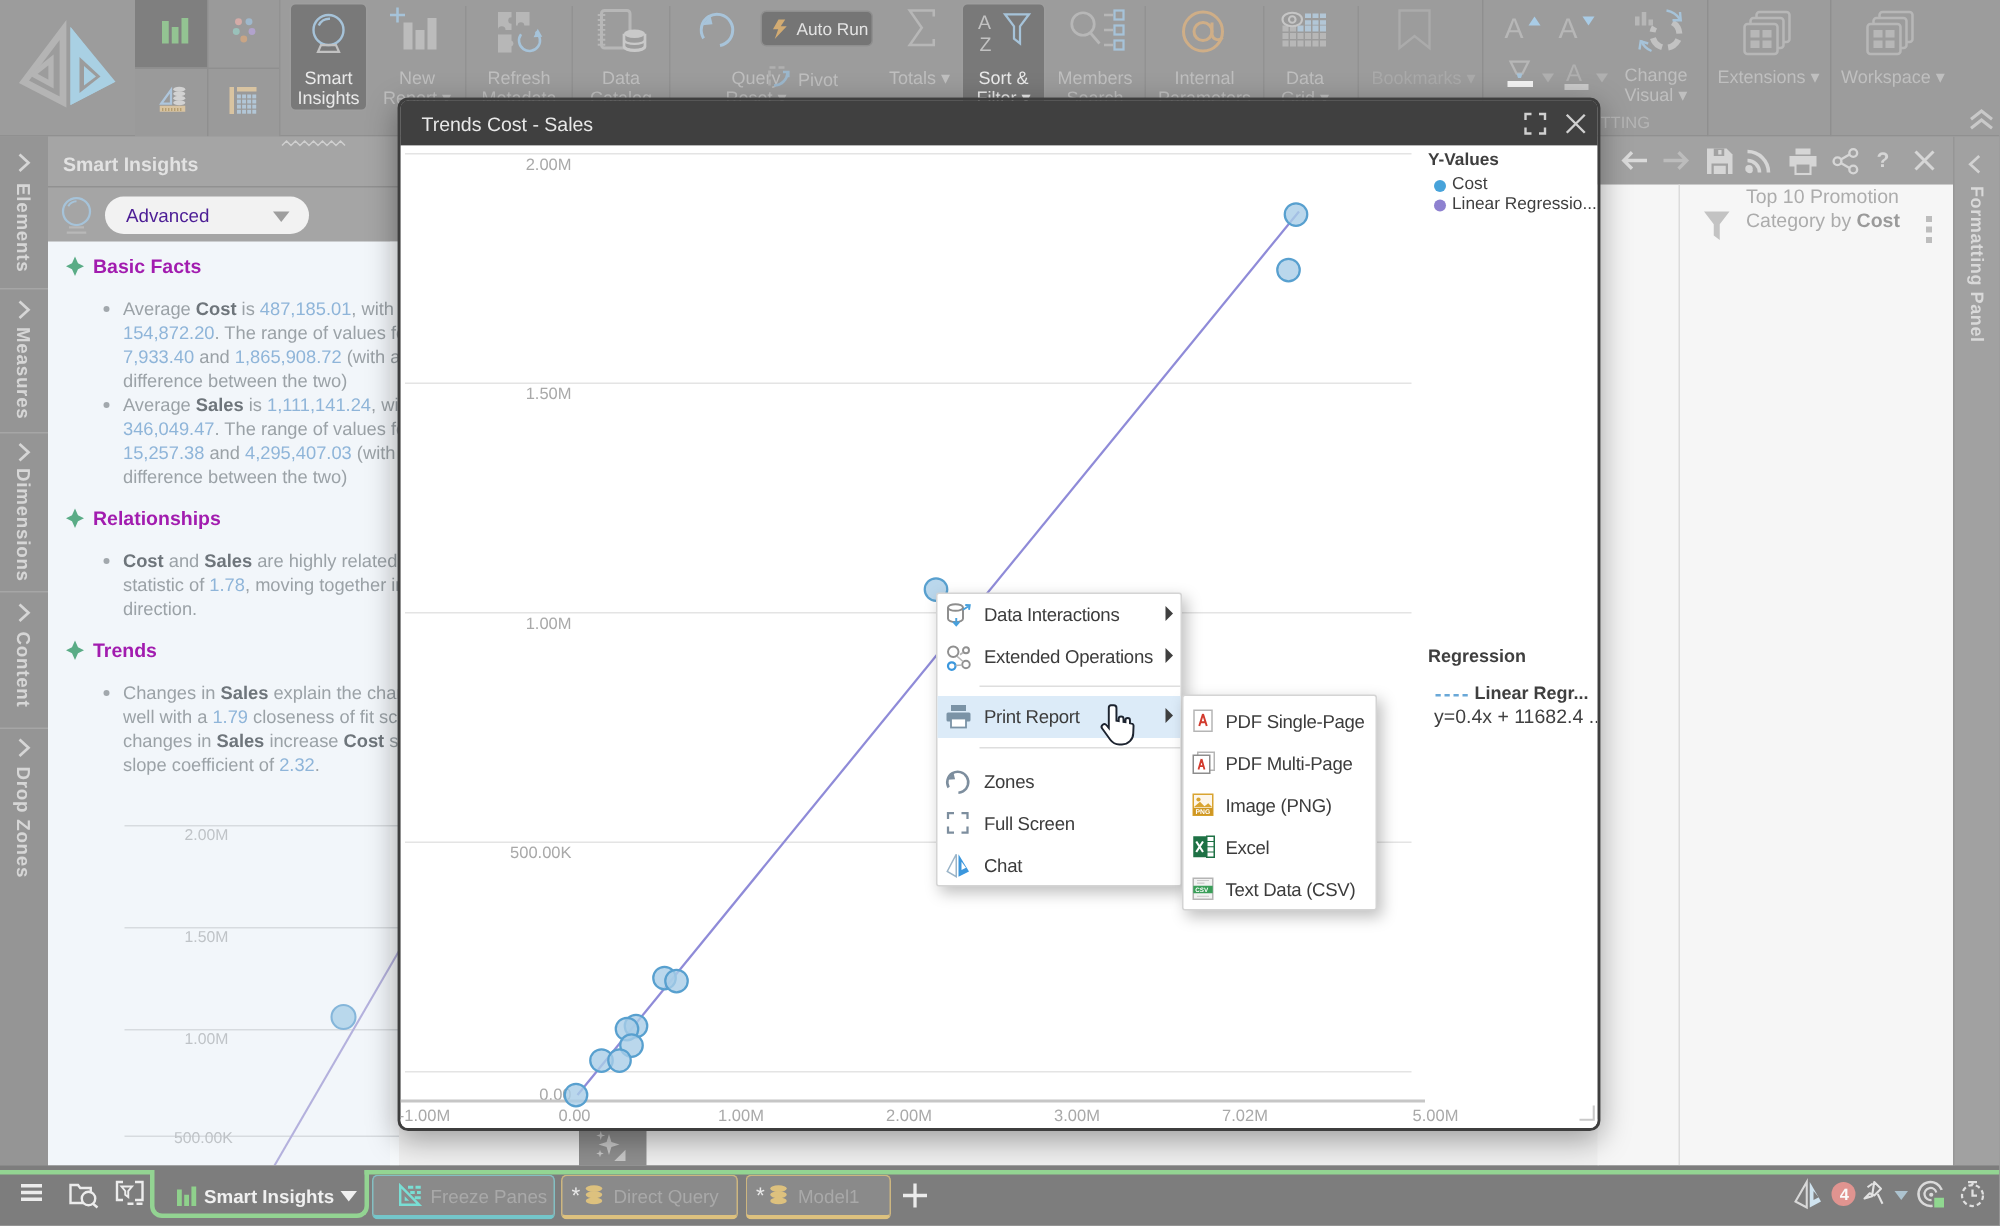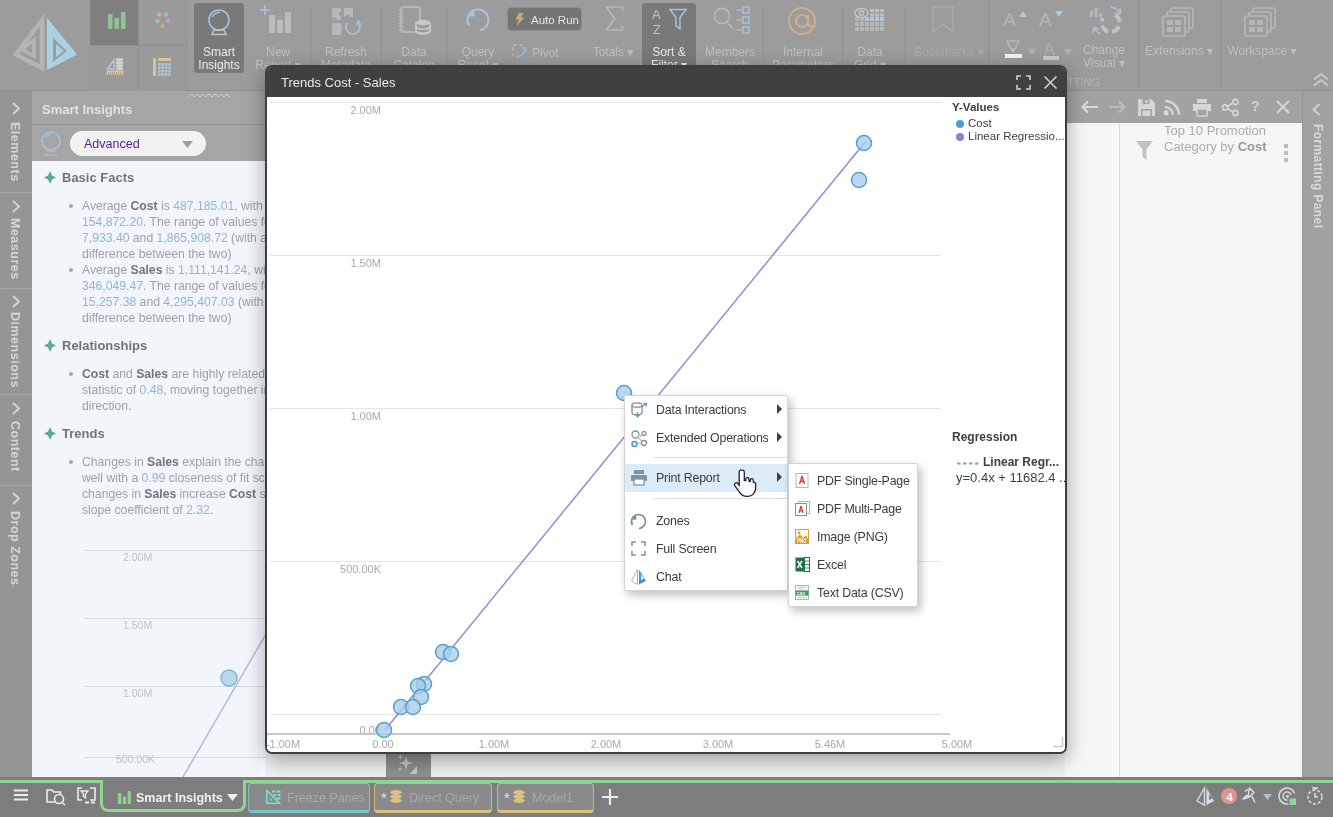--- a/index.html
+++ b/index.html
@@ -115,21 +115,21 @@
     <path d="M20 16.5 v8.5 a7 2.8 0 0 0 14 0 v-8.5" fill="none" stroke="#c9c9c9" stroke-width="1.8"></path>
     <path d="M20 20.5 a7 2.8 0 0 0 14 0 M20 24.5 a7 2.8 0 0 0 14 0" fill="none" stroke="#c9c9c9" stroke-width="1.5"></path>
   </svg>
   <div class="lbl" style="left:390px;top:46px;width:48px;">Data<br>Catalog</div>
   <div class="abs" style="left:446px;top:4px;width:1px;height:62px;background:#929292;"></div>
 
   <svg style="left:465px;top:7px;" width="26" height="26" viewBox="0 0 26 26">
     <circle cx="13" cy="13" r="10.5" fill="none" stroke="#a8c4da" stroke-width="2" stroke-dasharray="53 13" transform="rotate(148 13 13)"></circle>
     <path d="M3.2 9.8 L8.6 3.2 L10 9.2 Z" fill="#a8c4da"></path>
   </svg>
-  <div class="lbl" style="left:453px;top:46px;width:50px;">Query<br>Reset ▾</div>
+  <div class="lbl" style="left:479px;top:46px;width:50px;">Query<br>Reset ▾</div>
 
   <div class="abs" style="left:507px;top:7px;width:75px;height:24px;background:#757575;border:1px solid #8f8f8f;border-radius:4px;"></div>
   <svg style="left:515px;top:13px;" width="10" height="13" viewBox="0 0 10 13">
     <path d="M4 0 L8.5 0 L5.5 4.5 L9.5 4.5 L1.5 13 L3.8 6.5 L0.3 6.5 Z" fill="#d2ab72"></path>
   </svg>
   <div class="abs" style="left:531px;top:13.5px;font-size:11.5px;color:#e4e4e4;">Auto Run</div>
 
   <svg style="left:512px;top:44px;" width="16" height="15" viewBox="0 0 16 15">
     <path d="M1 1 h4 M7 1 h4 M1 3 v4 M1 9 v4" stroke="#b0b0b0" stroke-width="1.8"></path>
     <path d="M4 13 a9 9 0 0 0 9 -9" fill="none" stroke="#9cb7cc" stroke-width="1.8"></path>
@@ -308,21 +308,21 @@
       <path d="M3 1 L9 6.5 L3 12" fill="none" stroke="#d6d6d6" stroke-width="1.8"></path>
     </svg>
   <div class="railtxt" style="top:420px;">Drop Zones</div>
 </div>
 
 <div class="abs" id="panel" style="left:32px;top:91px;width:234px;height:686px;background:#a5a5a5;border-radius:0 0 0 6px;">
   <style>
     .ptxt { position:absolute; font-size:12.2px; line-height:16px; color:#9ba2a7; white-space:nowrap; overflow:hidden; width:226px; }
     .ptxt b { color:#6e757b; }
     .ptxt .nb { color:#8fb5d9; }
-    .phead { position:absolute; font-size:13px; font-weight:bold; color:#737373; }
+    .phead { position:absolute; font-size:13px; font-weight:bold; color:#a21caf; }
     .bdot { position:absolute; width:4px; height:4px; border-radius:2px; background:#a2a8ad; left:37px; }
   </style>
 
   <svg style="left:156px;top:2px;" width="42" height="5" viewBox="0 0 42 5">
     <path d="M0 4 l3 -3 3 3 3 -3 3 3 3 -3 3 3 3 -3 3 3 3 -3 3 3 3 -3 3 3 3 -3 3 3" fill="none" stroke="#cfcfcf" stroke-width="1"></path>
   </svg>
   <div class="abs" style="left:10px;top:11px;font-size:13px;font-weight:bold;color:#e2e2e2;">Smart Insights</div>
   <div class="abs" style="left:0;top:33px;width:234px;height:1px;background:#919191;"></div>
 
   <svg style="left:8px;top:39px;" width="22" height="26" viewBox="0 0 22 26">
@@ -355,31 +355,31 @@
     <div class="ptxt" style="left:50px;top:133px;"><span class="nb">15,257.38</span> and <span class="nb">4,295,407.03</span> (with a</div>
     <div class="ptxt" style="left:50px;top:149px;">difference between the two)</div>
 
     <svg style="left:12px;top:178px;" width="12" height="13" viewBox="0 0 12 13">
         <path d="M6 0 L8 4.5 L12 6.5 L8 8.5 L6 13 L4 8.5 L0 6.5 L4 4.5 Z" fill="#5aac86"></path>
       </svg>
     <div class="phead" style="left:30px;top:177px;">Relationships</div>
 
     <div class="bdot" style="top:211px;"></div>
     <div class="ptxt" style="left:50px;top:205px;"><b>Cost</b> and <b>Sales</b> are highly related w</div>
-    <div class="ptxt" style="left:50px;top:221px;">statistic of <span class="nb">0.48</span>, moving together in</div>
+    <div class="ptxt" style="left:50px;top:221px;">statistic of <span class="nb">1.78</span>, moving together in</div>
     <div class="ptxt" style="left:50px;top:237px;">direction.</div>
 
     <svg style="left:12px;top:266px;" width="12" height="13" viewBox="0 0 12 13">
         <path d="M6 0 L8 4.5 L12 6.5 L8 8.5 L6 13 L4 8.5 L0 6.5 L4 4.5 Z" fill="#5aac86"></path>
       </svg>
     <div class="phead" style="left:30px;top:265px;">Trends</div>
 
     <div class="bdot" style="top:299px;"></div>
     <div class="ptxt" style="left:50px;top:293px;">Changes in <b>Sales</b> explain the chang</div>
-    <div class="ptxt" style="left:50px;top:309px;">well with a <span class="nb">0.99</span> closeness of fit sco</div>
+    <div class="ptxt" style="left:50px;top:309px;">well with a <span class="nb">1.79</span> closeness of fit sco</div>
     <div class="ptxt" style="left:50px;top:325px;">changes in <b>Sales</b> increase <b>Cost</b> sig</div>
     <div class="ptxt" style="left:50px;top:341px;">slope coefficient of <span class="nb">2.32</span>.</div>
 
     <div class="abs" style="left:51px;top:389px;width:183px;height:1px;background:#d7dbdf;"></div>
     <div class="abs" style="left:51px;top:457px;width:183px;height:1px;background:#d7dbdf;"></div>
     <div class="abs" style="left:51px;top:525px;width:183px;height:1px;background:#d7dbdf;"></div>
     <div class="abs" style="left:51px;top:596px;width:183px;height:1px;background:#d7dbdf;"></div>
     <div class="abs" style="left:91px;top:390px;font-size:10.5px;color:#bfc3c7;">2.00M</div>
     <div class="abs" style="left:91px;top:458px;font-size:10.5px;color:#bfc3c7;">1.50M</div>
     <div class="abs" style="left:91px;top:526px;font-size:10.5px;color:#bfc3c7;">1.00M</div>
@@ -483,21 +483,21 @@
     <div class="glab" style="left:40px;top:160px;width:74px;text-align:right;">1.50M</div>
     <div class="glab" style="left:40px;top:313px;width:74px;text-align:right;">1.00M</div>
     <div class="glab" style="left:40px;top:466px;width:74px;text-align:right;">500.00K</div>
     <div class="glab" style="left:40px;top:627px;width:74px;text-align:right;">0.00</div>
     <div class="abs" style="left:0;top:636px;width:683px;height:1.5px;background:#c6c6c6;"></div>
     <div class="glab" style="left:-14px;top:641px;width:60px;text-align:center;">-1.00M</div>
     <div class="glab" style="left:86px;top:641px;width:60px;text-align:center;">0.00</div>
     <div class="glab" style="left:197px;top:641px;width:60px;text-align:center;">1.00M</div>
     <div class="glab" style="left:309px;top:641px;width:60px;text-align:center;">2.00M</div>
     <div class="glab" style="left:421px;top:641px;width:60px;text-align:center;">3.00M</div>
-    <div class="glab" style="left:533px;top:641px;width:60px;text-align:center;">5.46M</div>
+    <div class="glab" style="left:533px;top:641px;width:60px;text-align:center;">7.02M</div>
     <div class="glab" style="left:660px;top:641px;width:60px;text-align:center;">5.00M</div>
 
     <svg style="left:0;top:0;" width="798" height="653" viewBox="0 0 798 653">
       <line x1="118" y1="633" x2="599" y2="44" stroke="#8f8bd8" stroke-width="1.5"></line>
       <g fill="#a9cde7" fill-opacity="0.8" stroke="#58a0cf" stroke-width="1.5">
         <circle cx="597" cy="46" r="7.5"></circle>
         <circle cx="592" cy="83" r="7.5"></circle>
         <circle cx="357" cy="296" r="7.5"></circle>
         <circle cx="176" cy="555" r="7.5"></circle>
         <circle cx="184" cy="557" r="7.5"></circle>

